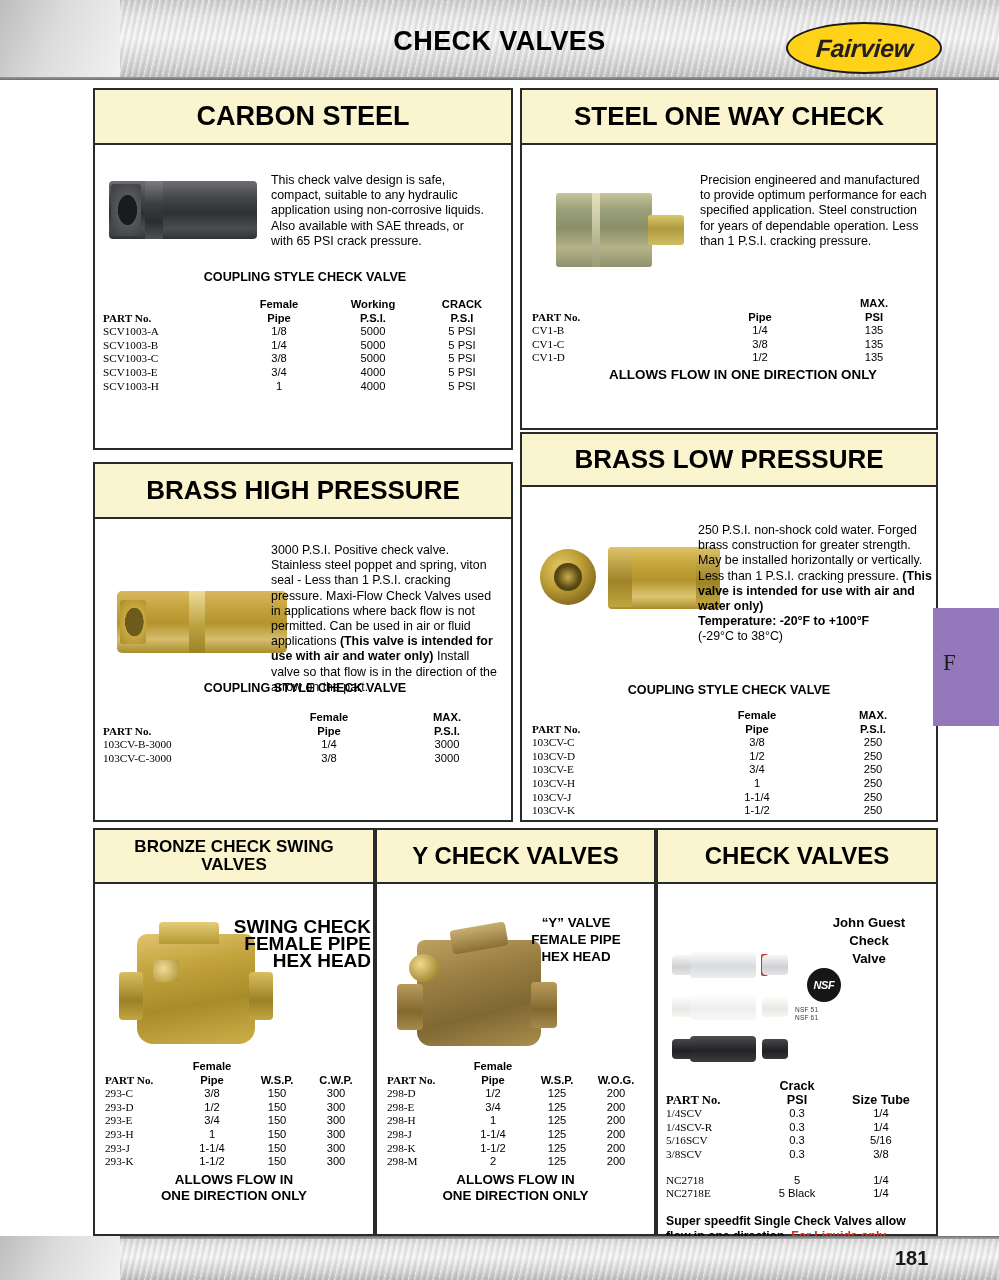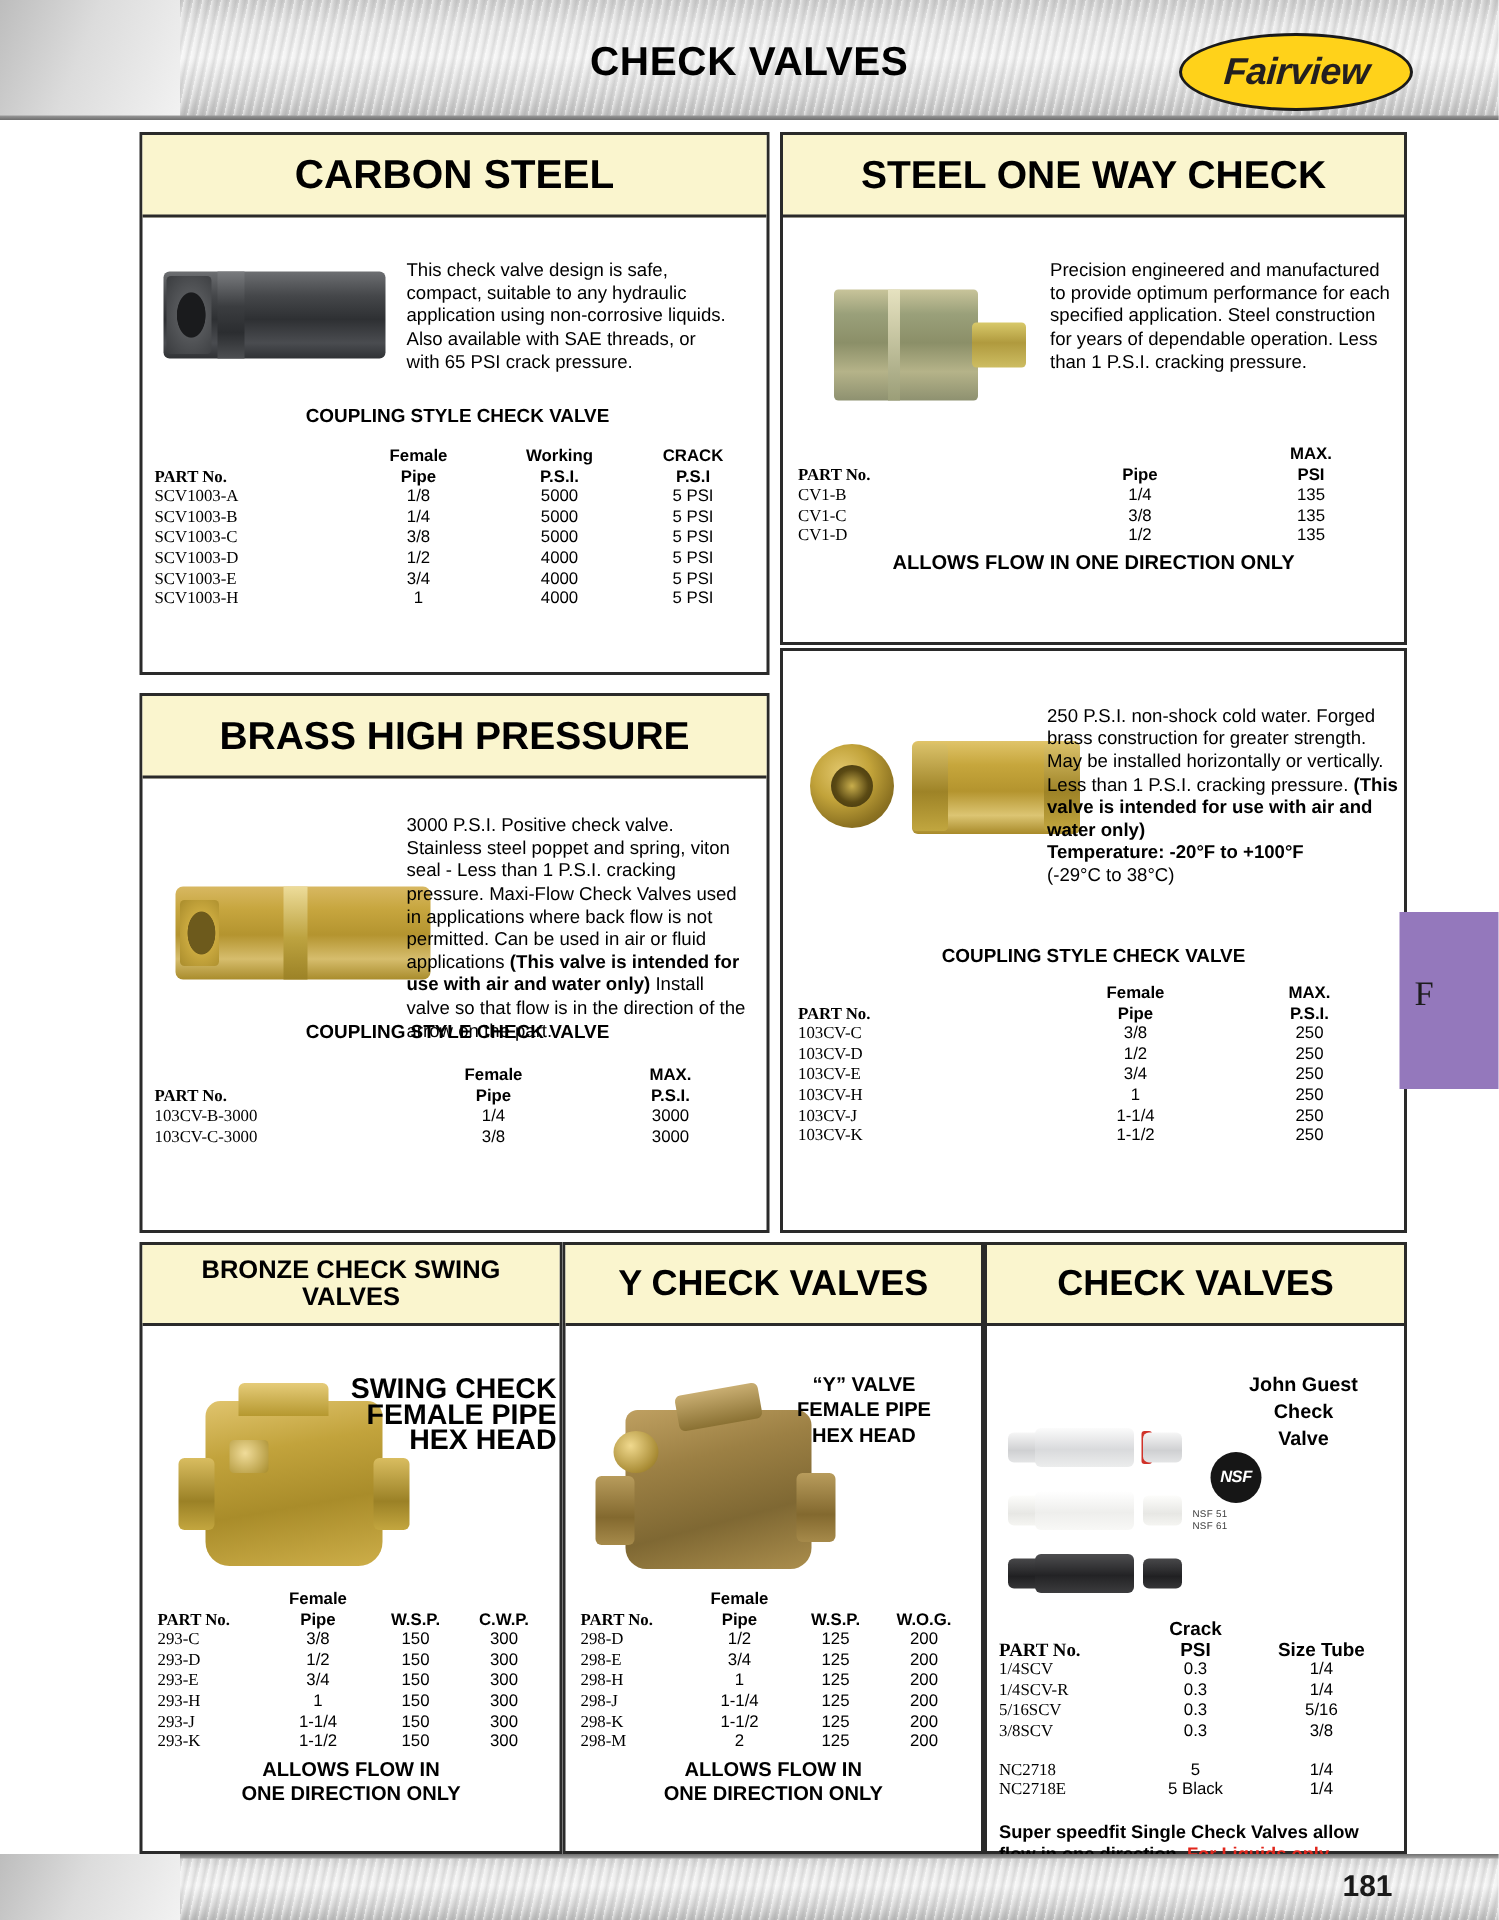--- a/index.html
+++ b/index.html
@@ -270,26 +270,20 @@
         <td class="ctr">5000</td>
         <td class="ctr">5 PSI</td>
       </tr>
       <tr>
         <td class="lft">SCV1003-C</td>
         <td class="ctr">3/8</td>
         <td class="ctr">5000</td>
         <td class="ctr">5 PSI</td>
       </tr>
       <tr>
-        <td class="lft">SCV1003-D</td>
-        <td class="ctr">1/2</td>
-        <td class="ctr">4000</td>
-        <td class="ctr">5 PSI</td>
-      </tr>
-      <tr>
         <td class="lft">SCV1003-E</td>
         <td class="ctr">3/4</td>
         <td class="ctr">4000</td>
         <td class="ctr">5 PSI</td>
       </tr>
       <tr>
         <td class="lft">SCV1003-H</td>
         <td class="ctr">1</td>
         <td class="ctr">4000</td>
         <td class="ctr">5 PSI</td>
@@ -333,21 +327,21 @@
         <td class="ctr">135</td>
       </tr>
       <tr>
         <td class="lft">CV1-D</td>
         <td class="ctr">1/2</td>
         <td class="ctr">135</td>
       </tr>
     </tbody>
       </table>
 
-    <div class="note" style="position:absolute;left:0;top:222px;width:414px;">ALLOWS FLOW IN ONE DIRECTION ONLY</div>
+    <div class="note" style="position:absolute;left:0;top:222px;width:414px;padding-left:14px;">ALLOWS FLOW IN ONE DIRECTION ONLY</div>
   </div>
 </div>
 
 <div class="panel" style="left:93px;top:462px;width:420px;height:360px;">
   <div class="band" style="height:55px;font-size:26px;">
     <span>BRASS HIGH PRESSURE</span>
   </div>
   <div class="body" style="height:301px;">
     <div class="photo brass-hp" style="left:22px;top:72px;"></div>
     <div class="desc" style="position:absolute;left:176px;top:24px;width:226px;">
@@ -376,20 +370,23 @@
         <td class="lft">103CV-C-3000</td>
         <td class="ctr">3/8</td>
         <td class="ctr">3000</td>
       </tr>
     </tbody>
       </table>
   </div>
 </div>
 
 <div class="panel" style="left:520px;top:432px;width:418px;height:390px;">
+  <div class="band" style="height:53px;font-size:26px;">
+    <span>BRASS LOW PRESSURE</span>
+  </div>
   <div class="body" style="height:420px;">
     <div class="photo brass-round" style="left:18px;top:62px;"></div>
     <div class="photo brass-body" style="left:86px;top:60px;"></div>
     <div class="desc" style="position:absolute;left:176px;top:36px;width:234px;">
       <span>250 P.S.I. non-shock cold water. Forged brass construction for greater strength. May be installed horizontally or vertically. Less than 1 P.S.I. cracking pressure. </span><b>(This valve is intended for use with air and water only)</b><br>
       <b>Temperature: -20°F to +100°F</b><br>
       <span>(-29°C to 38°C)</span>
     </div>
     <div class="sub" style="position:absolute;left:0;top:196px;width:414px;">COUPLING STYLE CHECK VALVE</div>
 

